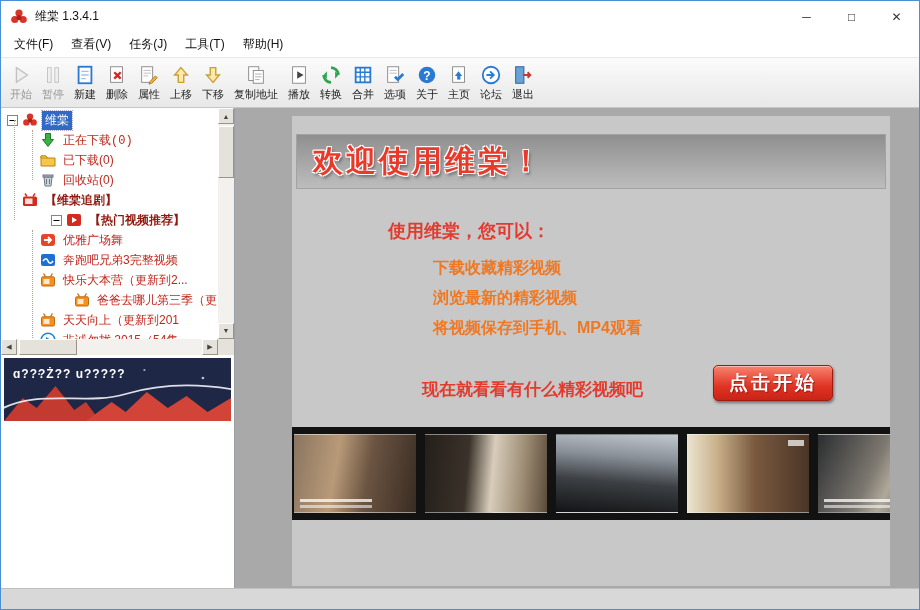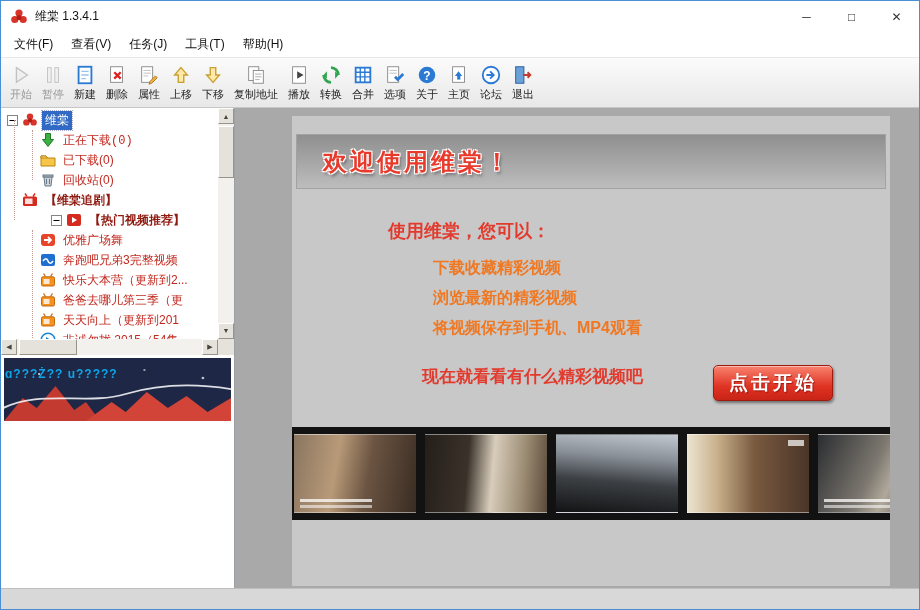--- a/index.html
+++ b/index.html
@@ -44,31 +44,31 @@
   .sb-thumb{position:absolute;background:#e4e2da;border:1px solid #fff;border-right-color:#99948a;border-bottom-color:#99948a;box-sizing:border-box;}
   .sb-thumb.v{left:0;right:0;top:2px;height:52px;}
   .sb-thumb.h{top:0;bottom:0;left:2px;width:58px;}
   .hscroll-row{height:16px;display:flex;flex:0 0 auto;}
   .hscroll{flex:1;display:flex;background:#f2f1ed;min-width:0;}
   .sb-corner{width:16px;height:16px;background:#e4e2da;flex:0 0 auto;}
   
   .ad-area{flex:1;padding:3px 3px 0;background:#fff;}
   .ad{position:relative;height:63px;overflow:hidden;background:#1e2746;}
   .ad svg{position:absolute;left:0;top:0;width:100%;height:100%;}
-  .ad-text{position:absolute;top:9px;left:1px;color:#0ea5e9;font-size:12px;font-weight:bold;letter-spacing:1px;}
+  .ad-text{position:absolute;top:9px;left:9px;color:#ffffff;font-size:12px;font-weight:bold;letter-spacing:1px;}
   
   .main{flex:1;background:#a9a9a9;position:relative;min-width:0;}
   .panel{position:absolute;left:57px;top:8px;width:598px;height:470px;background:#c8c8c8;}
   .banner{margin:18px 4px 0;height:55px;background:linear-gradient(#8f8f8f,#bdbdbd);border:1px solid #a2a2a2;display:flex;align-items:center;box-sizing:border-box;}
-  .banner-text{font-size:24px;font-weight:bold;color:#e8392b;padding-left:26px;letter-spacing:3px;
+  .banner-text{font-size:30px;font-weight:bold;color:#e8392b;padding-left:16px;letter-spacing:3px;
     text-shadow:-1px -1px 0 #fff,1px -1px 0 #fff,-1px 1px 0 #fff,1px 1px 0 #fff,2px 3px 3px rgba(60,60,60,.55);}
   .intro{margin:30px 0 0 96px;font-size:18px;font-weight:bold;color:#e23b2e;}
   .features{margin:10px 0 0 141px;}
   .feature{font-size:16px;font-weight:bold;color:#f07822;line-height:30px;}
-  .cta-row{display:flex;align-items:flex-start;margin:22px 57px 0 130px;}
+  .cta-row{display:flex;align-items:flex-end;margin:22px 57px 0 130px;}
   .cta-text{font-size:17px;font-weight:bold;color:#e23b2e;}
   .cta-btn{margin-left:auto;width:118px;height:34px;border-radius:5px;border:1px solid #9e1b10;
     background:linear-gradient(#f8836f,#e03323 60%,#c82417);color:#fff;font-size:19px;font-weight:bold;letter-spacing:3px;
     display:flex;align-items:center;justify-content:center;
     box-shadow:1px 2px 3px rgba(0,0,0,.45),inset 0 1px 0 rgba(255,255,255,.45);text-shadow:1px 1px 1px rgba(120,0,0,.6);}
   .filmstrip{margin-top:26px;height:93px;background:#121212;display:flex;align-items:center;gap:9px;padding:0 2px;overflow:hidden;}
   .thumb{width:122px;height:77px;flex:0 0 auto;position:relative;border-top:1px solid rgba(255,255,255,.45);border-bottom:1px solid rgba(255,255,255,.45);}
   .thumb.t1{background:linear-gradient(100deg,#8a7560 0%,#b89a78 35%,#6b5442 60%,#392c22 100%);}
   .thumb.t2{background:linear-gradient(95deg,#241f1a 0%,#3a322a 35%,#d8cdbb 55%,#9a8a72 80%,#5a4a3a 100%);}
   .thumb.t3{background:linear-gradient(185deg,#c2c8d0 0%,#8a9098 30%,#3c4044 60%,#121314 100%);}
@@ -354,21 +354,21 @@
             <div class="tree-row" style="padding-left: 39px;">
               <span class="t-icon">
                 <svg viewBox="0 0 16 16">
                   <path d="M5.5 4.5L3.5 1.5M10.5 4.5l2-3" stroke="#c06a10" stroke-width="1.3"></path>
                   <rect x="1.5" y="4.8" width="13" height="9.2" rx="1.5" fill="#f6901e" stroke="#c06a10"></rect>
                   <rect x="3.5" y="7" width="6" height="5" fill="#fff" opacity=".8"></rect>
                 </svg>
               </span>
               <span class="t-label">快乐大本营（更新到2...</span>
             </div>
-            <div class="tree-row" style="padding-left: 39px;">
+            <div class="tree-row" style="padding-left: 39px; margin-left: 34px;">
               <span class="t-icon">
                 <svg viewBox="0 0 16 16">
                   <path d="M5.5 4.5L3.5 1.5M10.5 4.5l2-3" stroke="#c06a10" stroke-width="1.3"></path>
                   <rect x="1.5" y="4.8" width="13" height="9.2" rx="1.5" fill="#f6901e" stroke="#c06a10"></rect>
                   <rect x="3.5" y="7" width="6" height="5" fill="#fff" opacity=".8"></rect>
                 </svg>
               </span>
               <span class="t-label">爸爸去哪儿第三季（更</span>
             </div>
             <div class="tree-row" style="padding-left: 39px;">

